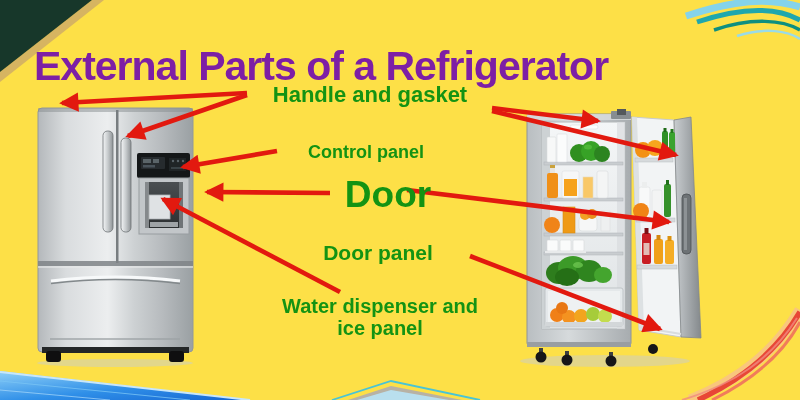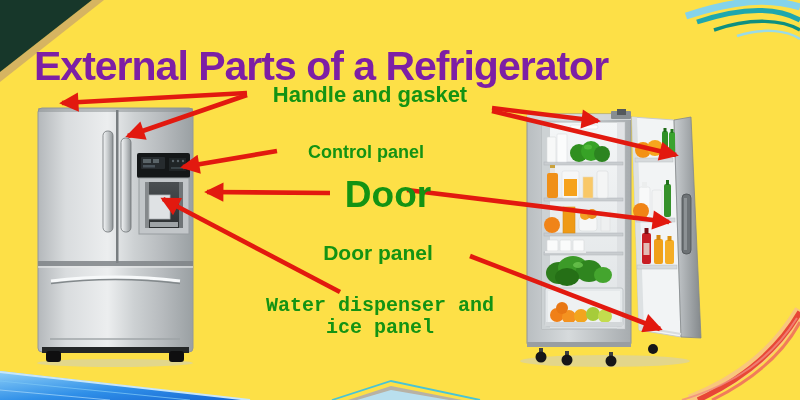--- a/index.html
+++ b/index.html
@@ -15,21 +15,21 @@
   }
   .callout{
     position:absolute;transform:translate(-50%,-50%);
     color:var(--label-text,#149313);font-weight:700;white-space:nowrap;
     text-align:center;line-height:1.1;
   }
   #lbl-handle{left:370px;top:95px;font-size:22px;}
   #lbl-control{left:366px;top:153px;font-size:18px;}
   #lbl-door{left:364px;top:195px;font-size:37px;margin-left:24px;}
   #lbl-gasket{left:378px;top:253px;font-size:21px;}
-  #lbl-dispenser{left:380px;top:317px;font-size:20px;font-family:Liberation Mono, monospace;}
+  #lbl-dispenser{left:380px;top:317px;font-size:20px;}
   svg{display:block;}
   .arrow{stroke:var(--arrow,#e2190f);stroke-width:4.6;fill:none;}
   #arrowhead path{fill:var(--arrow,#e2190f);}
 </style>
 </head>
 <body>
 
 <div id="app">
 
   <svg class="abs" width="800" height="400" viewBox="0 0 800 400" style="left:0;top:0;">

